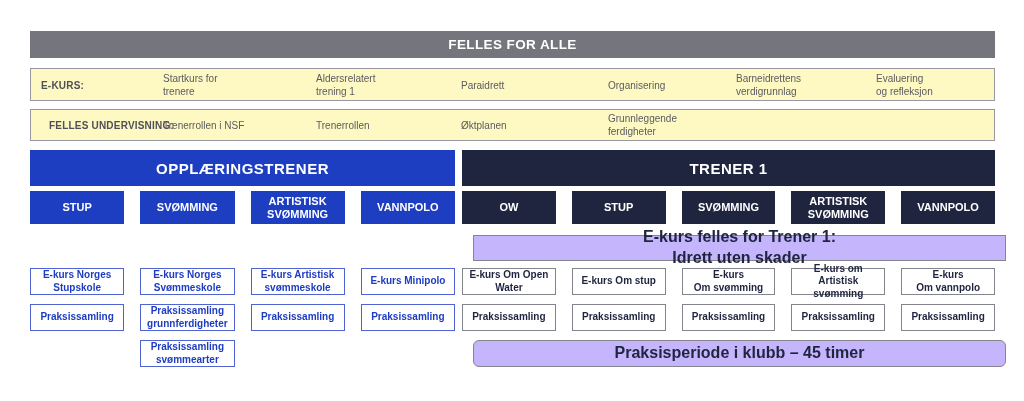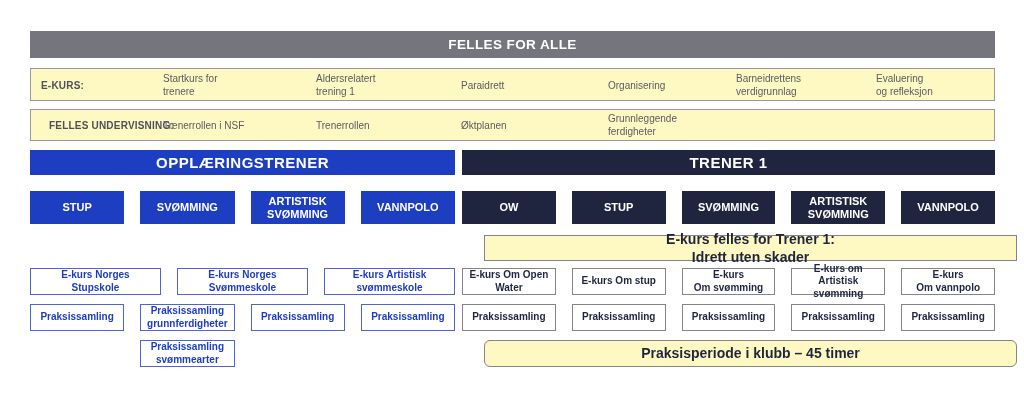--- a/index.html
+++ b/index.html
@@ -17,21 +17,21 @@
   }
   .inforow .lbl{
     position:absolute;top:50%;transform:translateY(-50%);
     font-weight:700;font-size:10px;color:#50505a;letter-spacing:.2px;white-space:pre-line;
   }
   .inforow .cell{
     position:absolute;top:50%;transform:translateY(-50%);
     font-size:10px;color:#5a5a62;line-height:1.3;white-space:pre-line;
   }
   .sec{
-    position:absolute;top:150px;height:25px;color:#fff;font-weight:700;font-size:15px;
+    position:absolute;top:150px;height:36px;color:#fff;font-weight:700;font-size:15px;
     letter-spacing:.5px;display:flex;align-items:center;justify-content:center;
   }
   .sec.blue{left:30px;width:425px;background:#1e3ec2;}
   .sec.navy{left:462px;width:533px;background:#1f243f;}
   .flexrow{position:absolute;display:flex;gap:16px;}
   .flexrow.left{left:30px;width:425px;}
   .flexrow.right{left:462px;width:533px;}
   .sportbtn{
     flex:1;height:33px;color:#fff;font-weight:700;font-size:11px;line-height:1.15;
     display:flex;align-items:center;justify-content:center;text-align:center;white-space:pre-line;
@@ -40,22 +40,22 @@
   .sportbtn.navy{background:#1f243f;}
   .coursebox{
     flex:1;height:25px;background:#fff;border:1px solid;
     display:flex;align-items:center;justify-content:center;text-align:center;
     font-weight:700;font-size:10px;line-height:1.25;white-space:pre-line;
   }
   .coursebox.bluebox{border-color:#5063d2;color:#1e3cc2;}
   .coursebox.navybox{border-color:#84848c;color:#1f243f;}
   .coursebox.ghost{visibility:hidden;}
   .widebox{
-    position:absolute;left:484px;width:531px;background:#fef9c3;border:1px solid #84848c;
-    color:#1f243f;font-weight:700;font-size:14px;line-height:1.3;text-align:center;
+    position:absolute;left:473px;width:531px;background:#c4b5fd;border:1px solid #84848c;
+    color:#1f243f;font-weight:700;font-size:16px;line-height:1.3;text-align:center;
     display:flex;align-items:center;justify-content:center;white-space:pre-line;
   }
 </style>
 </head>
 <body>
 
 <div id="canvas">
 
   <div class="banner">FELLES FOR ALLE</div>
 
@@ -104,20 +104,21 @@
   <div class="widebox" style="top:235px;height:24px;">E-kurs felles for Trener 1:
 Idrett uten skader</div>
 
   <div class="flexrow left" style="top:268px">
     <div class="coursebox bluebox">E-kurs Norges
 Stupskole</div>
     <div class="coursebox bluebox">E-kurs Norges
 Svømmeskole</div>
     <div class="coursebox bluebox">E-kurs Artistisk
 svømmeskole</div>
+    <div class="coursebox bluebox">E-kurs Minipolo</div>
   </div>
   <div class="flexrow right" style="top:268px">
     <div class="coursebox navybox">E-kurs Om Open
 Water</div>
     <div class="coursebox navybox">E-kurs Om stup</div>
     <div class="coursebox navybox">E-kurs
 Om svømming</div>
     <div class="coursebox navybox">E-kurs om
 Artistisk svømming</div>
     <div class="coursebox navybox">E-kurs

